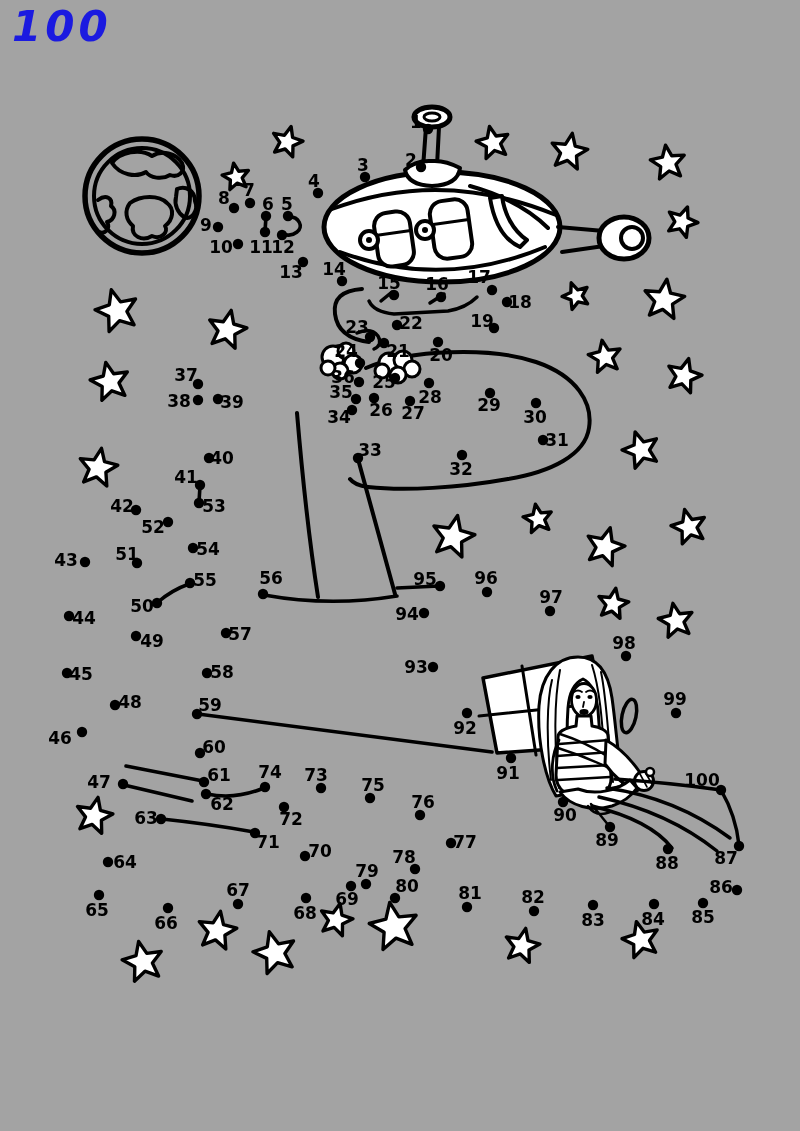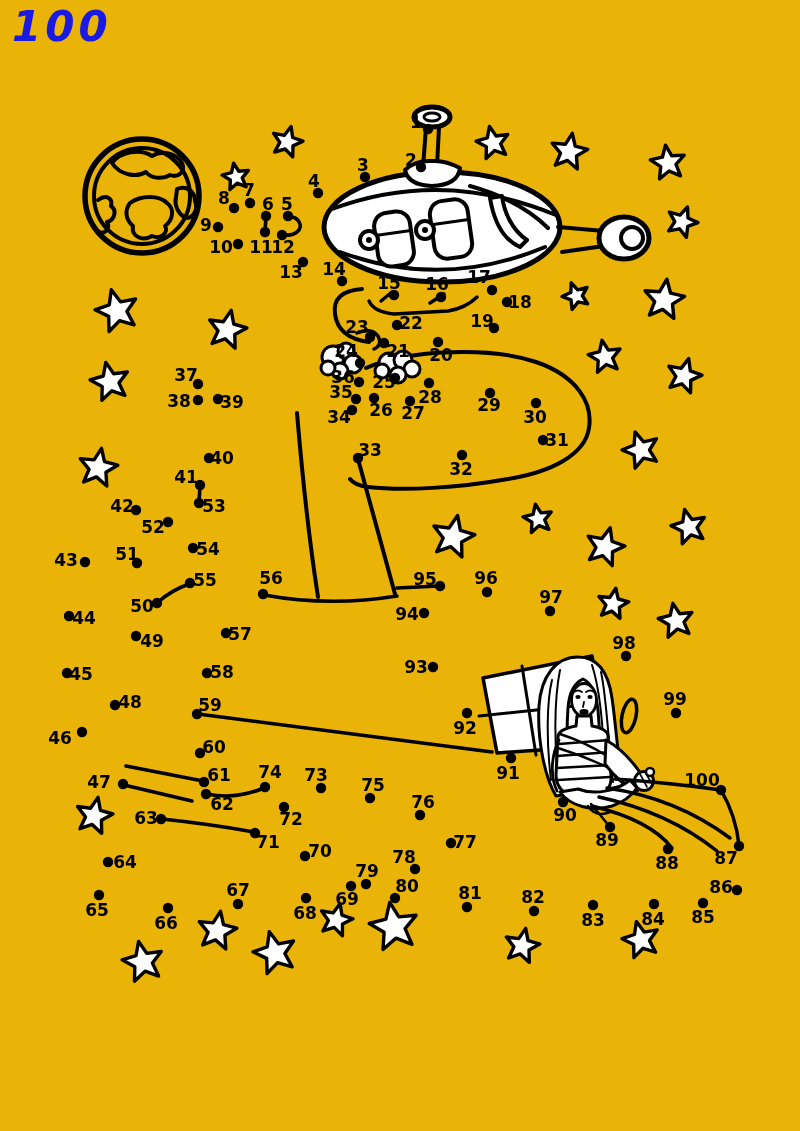--- a/index.html
+++ b/index.html
@@ -1,16 +1,16 @@
 <!DOCTYPE html>
 <html><head>
 <meta charset="utf-8">
 <style>
   html,body{margin:0;padding:0;background:#ffffff;}
-  #page{position:relative;width:800px;height:1131px;background:#eab308;overflow:hidden;
+  #page{position:relative;width:800px;height:1131px;background:#a3a3a3;overflow:hidden;
         font-family:"DejaVu Sans",sans-serif;}
   #page-title{position:absolute;left:12px;top:2px;font-size:42px;font-weight:bold;
         font-style:italic;color:#1b1ae0;letter-spacing:4px;}
   svg{position:absolute;left:0;top:0;}
   .ink{stroke:#000;fill:none;stroke-linecap:round;stroke-linejoin:round;}
   .fillw{fill:#fff;}
   .star{stroke:#000;stroke-width:3.4;fill:#fff;stroke-linejoin:round;}
   .seg{stroke:#000;stroke-width:3.6;fill:none;stroke-linecap:round;}
   .dot{fill:#000;}
   .dot-label{font-family:"DejaVu Sans",sans-serif;font-weight:bold;font-size:17px;fill:#000;

